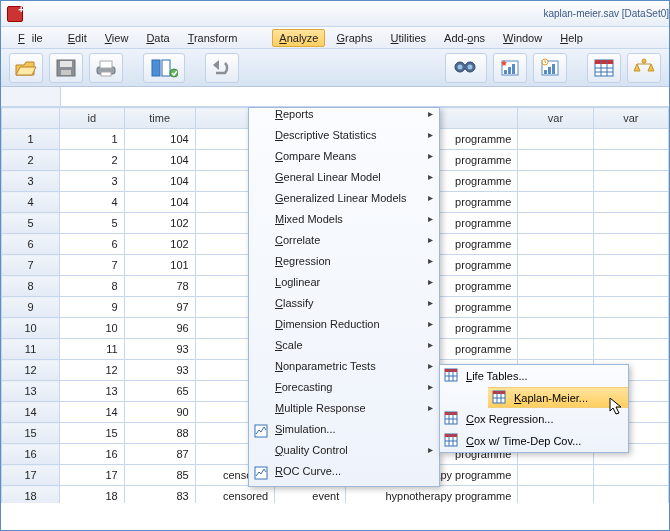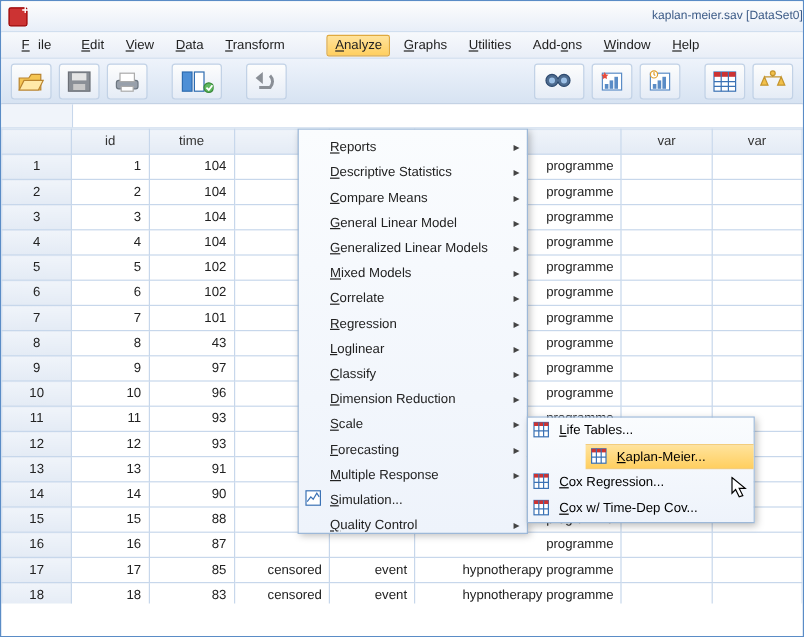--- a/index.html
+++ b/index.html
@@ -25,27 +25,27 @@
   th.rowhead, td.rowhead { width: 54px; text-align:center; background: linear-gradient(#f0f4fa,#e4ebf5); }
   td.text { text-align:right; }
   .col-id { width: 60px; }
   .col-time { width: 66px; }
   .col-a { width: 74px; }
   .col-b { width: 66px; }
   .col-c { width: 160px; }
   .col-var { width: 70px; }
 
   .dropdown { position:absolute; top: 0px; left: 247px; width: 192px; background: linear-gradient(#fafcfe,#eef3fb); border:1px solid #9db8d8; box-shadow: 2px 2px 6px rgba(0,0,0,.25); }
-  .dropdown .row { height: 21px; display:flex; align-items:flex-end; padding:0 6px 0 26px; color:#222; position:relative; cursor:default; }
+  .dropdown .row { height: 21px; display:flex; align-items:flex-start; padding:0 6px 0 26px; color:#222; position:relative; cursor:default; }
   .dropdown .row.hasarrow::after { content:"▸"; position:absolute; right:6px; color:#444; font-size:10px; }
   .dropdown .row.highlight { background: linear-gradient(#ffe39c,#ffcf60); border-top:1px solid #f3cd7c; border-bottom:1px solid #f3cd7c; height:20px; }
   .dropdown .row .ricon { position:absolute; left:4px; width:16px; height:16px; display:flex; align-items:center; justify-content:center; }
   .dropdown .row u { text-decoration: underline; }
 
-  .submenu { position:absolute; top: 240px; left: 438px; width: 190px; background: linear-gradient(#fafcfe,#eef3fb); border:1px solid #9db8d8; box-shadow: 2px 2px 6px rgba(0,0,0,.25); }
+  .submenu { position:absolute; top: 257px; left: 438px; width: 190px; background: linear-gradient(#fafcfe,#eef3fb); border:1px solid #9db8d8; box-shadow: 2px 2px 6px rgba(0,0,0,.25); }
   .submenu .row { height: 22px; display:flex; align-items:center; padding:0 6px 0 26px; position:relative; cursor:default; }
   .submenu .row .ricon { position:absolute; left:4px; width:16px; height:16px; }
   .submenu .row.highlight { background: linear-gradient(#ffe39c,#ffcf60); border-top:1px solid #f3cd7c; border-bottom:1px solid #f3cd7c; height:21px;margin-left:48px; }
   .cursor { position:absolute; top: 290px; left: 608px; pointer-events:none; }
 
   svg { display:block; }
 </style>
 </head>
 <body>
 
@@ -239,21 +239,21 @@
           <td>101</td>
           <td class="text"></td>
           <td class="text"></td>
           <td class="text">programme</td>
           <td></td>
           <td></td>
         </tr>
         <tr>
           <td class="rowhead">8</td>
           <td>8</td>
-          <td>43</td>
+          <td>78</td>
           <td class="text"></td>
           <td class="text"></td>
           <td class="text">programme</td>
           <td></td>
           <td></td>
         </tr>
         <tr>
           <td class="rowhead">9</td>
           <td>9</td>
           <td>97</td>
@@ -289,21 +289,21 @@
           <td>93</td>
           <td class="text"></td>
           <td class="text"></td>
           <td class="text">programme</td>
           <td></td>
           <td></td>
         </tr>
         <tr>
           <td class="rowhead">13</td>
           <td>13</td>
-          <td>91</td>
+          <td>65</td>
           <td class="text"></td>
           <td class="text"></td>
           <td class="text">programme</td>
           <td></td>
           <td></td>
         </tr>
         <tr>
           <td class="rowhead">14</td>
           <td>14</td>
           <td>90</td>
@@ -387,36 +387,48 @@
       <div class="row hasarrow">
         <span><u>C</u>lassify</span>
       </div>
       <div class="row hasarrow">
         <span><u>D</u>imension Reduction</span>
       </div>
       <div class="row hasarrow">
         <span><u>S</u>cale</span>
       </div>
       <div class="row hasarrow">
+        <span><u>N</u>onparametric Tests</span>
+      </div>
+      <div class="row hasarrow">
         <span><u>F</u>orecasting</span>
       </div>
       <div class="row hasarrow">
         <span><u>M</u>ultiple Response</span>
       </div>
       <div class="row">
         <span class="ricon">
           <svg width="14" height="14">
             <rect x="1" y="1" width="12" height="12" fill="#fff" stroke="#3b72b5"></rect>
             <path d="M2 10l3-4 2 2 3-5 2 3" fill="none" stroke="#3b72b5"></path>
           </svg>
         </span>
         <span><u>S</u>imulation...</span>
       </div>
       <div class="row hasarrow">
         <span><u>Q</u>uality Control</span>
+      </div>
+      <div class="row">
+        <span class="ricon">
+          <svg width="14" height="14">
+            <rect x="1" y="1" width="12" height="12" fill="#fff" stroke="#3b72b5"></rect>
+            <path d="M2 10l3-4 2 2 3-5 2 3" fill="none" stroke="#3b72b5"></path>
+          </svg>
+        </span>
+        <span><u>R</u>OC Curve...</span>
       </div>
     </div>
   <div class="submenu" id="survival-submenu">
       <div class="row">
         <span class="ricon">
           <svg width="14" height="14">
             <rect x="1" y="1" width="12" height="12" fill="#fff" stroke="#3b72b5"></rect>
             <rect x="1" y="1" width="12" height="3" fill="#c33"></rect>
             <line x1="5" y1="1" x2="5" y2="13" stroke="#3b72b5"></line>
             <line x1="9" y1="1" x2="9" y2="13" stroke="#3b72b5"></line>

